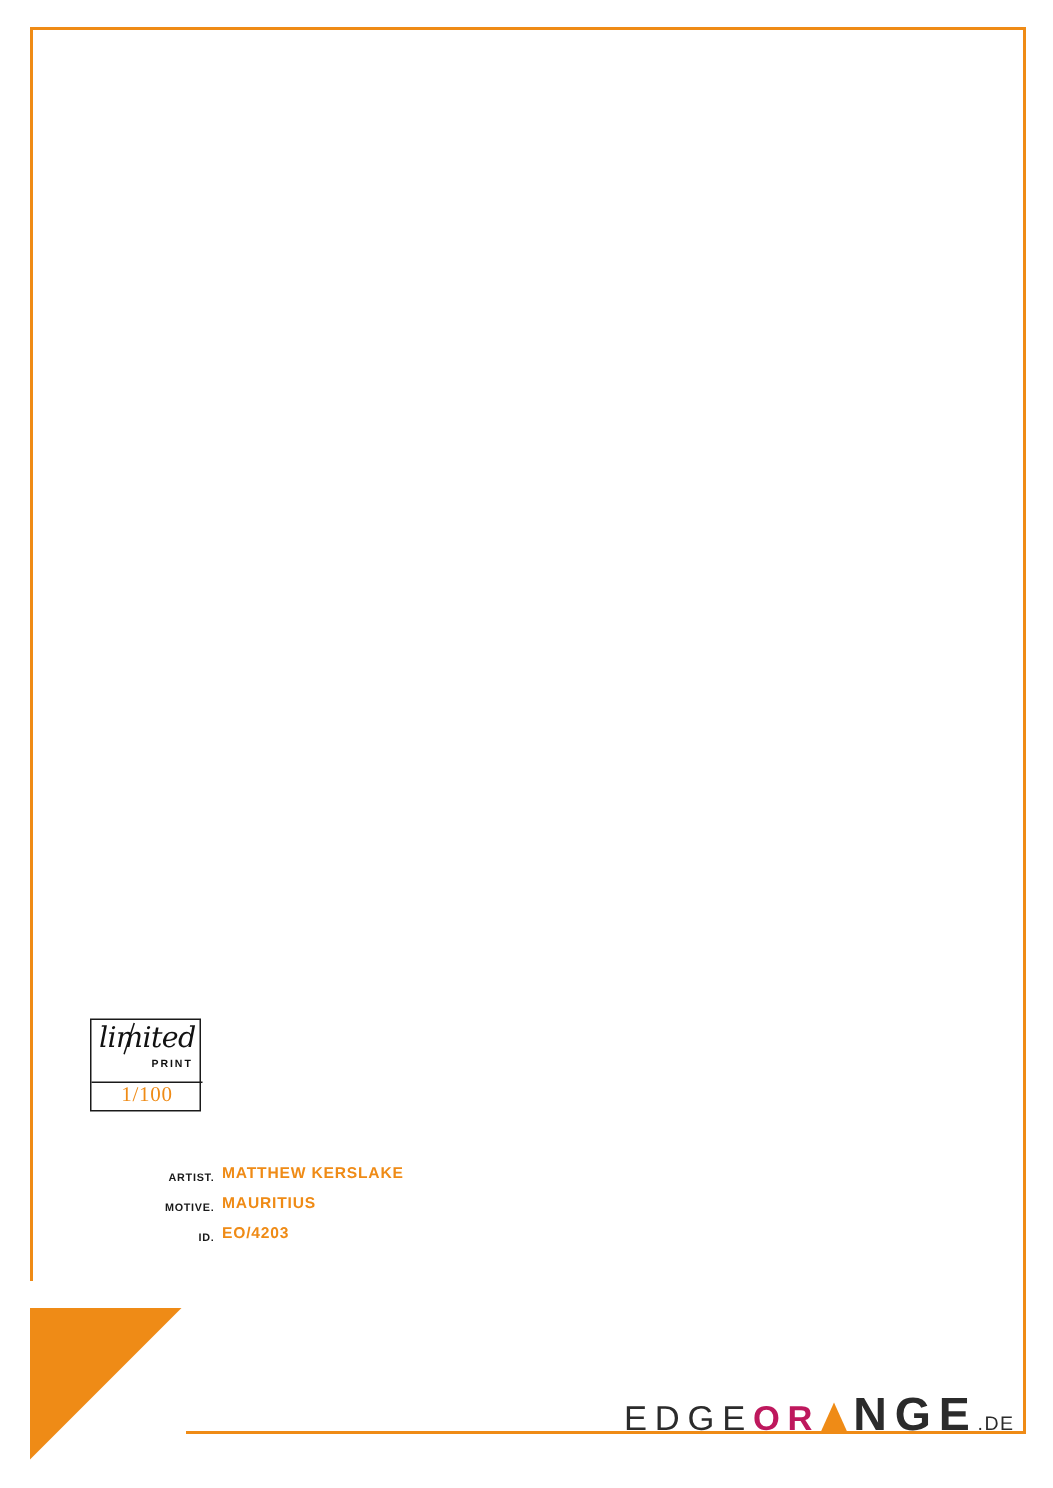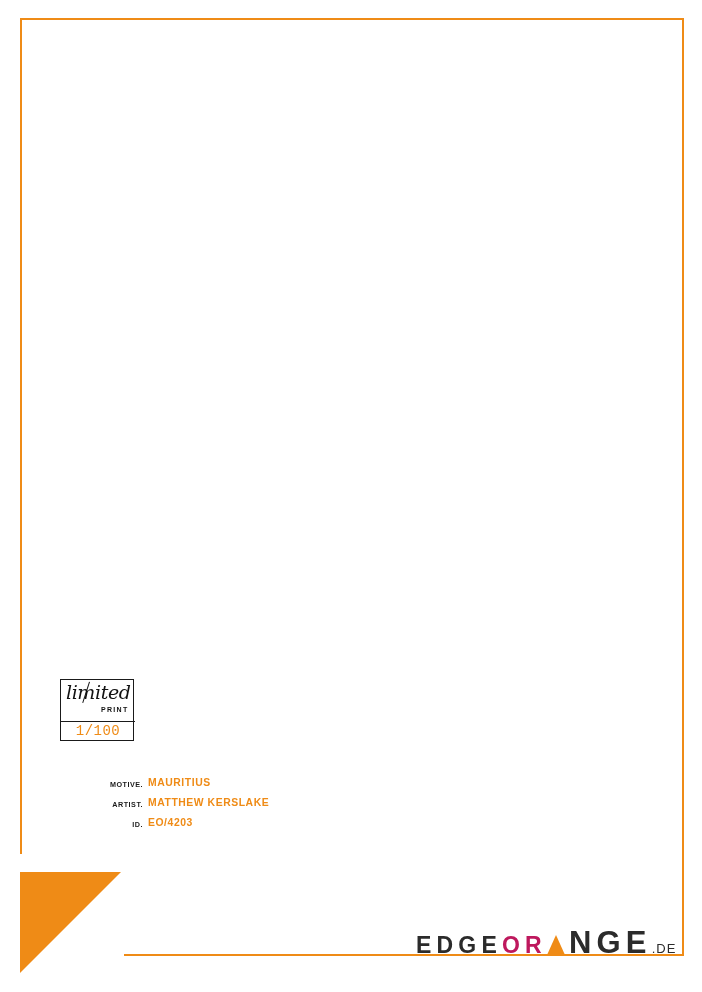--- a/index.html
+++ b/index.html
@@ -115,21 +115,21 @@
     font-size: 7px;
     letter-spacing: 1.3px;
     color: #111111;
   }
   #badge-count {
     position: absolute;
     left: 0;
     top: 43px;
     width: 74px;
     text-align: center;
-    font-family: Liberation Mono, monospace;
+    font-family: Liberation Serif, serif;
     font-size: 14px;
     letter-spacing: 0.5px;
     color: #ef8b16;
   }
 
   #badge-note {
     position: absolute;
     left: 143px;
     top: 707px;
     width: 130px;
@@ -174,21 +174,21 @@
   
   #logo {
     position: absolute;
     left: 416px;
     top: 925px;
     height: 26px;
     white-space: nowrap;
   }
   .logo-edge {
     font-size: 23px;
-    font-weight: bold;
+    font-weight: normal;
     letter-spacing: 5.2px;
     color: #2b2b2b;
   }
   .logo-or {
     font-size: 23px;
     font-weight: bold;
     letter-spacing: 5.2px;
     color: #be185d;
   }
   #logo-tri {
@@ -242,26 +242,26 @@
       <div id="badge-limited">limited</div>
       <div id="badge-slash"></div>
       <div id="badge-print">PRINT</div>
     </div>
     <div id="badge-count">1/100</div>
   </div>
 
 
   <div id="meta">
     <div class="meta-row">
+      <span class="meta-label">ARTIST.</span>
+      <span class="meta-value">MATTHEW KERSLAKE</span>
+    </div>
+    <div class="meta-row">
       <span class="meta-label">MOTIVE.</span>
       <span class="meta-value">MAURITIUS</span>
-    </div>
-    <div class="meta-row">
-      <span class="meta-label">ARTIST.</span>
-      <span class="meta-value">MATTHEW KERSLAKE</span>
     </div>
     <div class="meta-row">
       <span class="meta-label">ID.</span>
       <span class="meta-value">EO/4203</span>
     </div>
   </div>
 
   <div id="logo">
     <span class="logo-edge">EDGE</span><span class="logo-or">OR</span><span id="logo-tri"></span><span class="logo-nge">NGE</span><span class="logo-de">.DE</span>
   </div>

